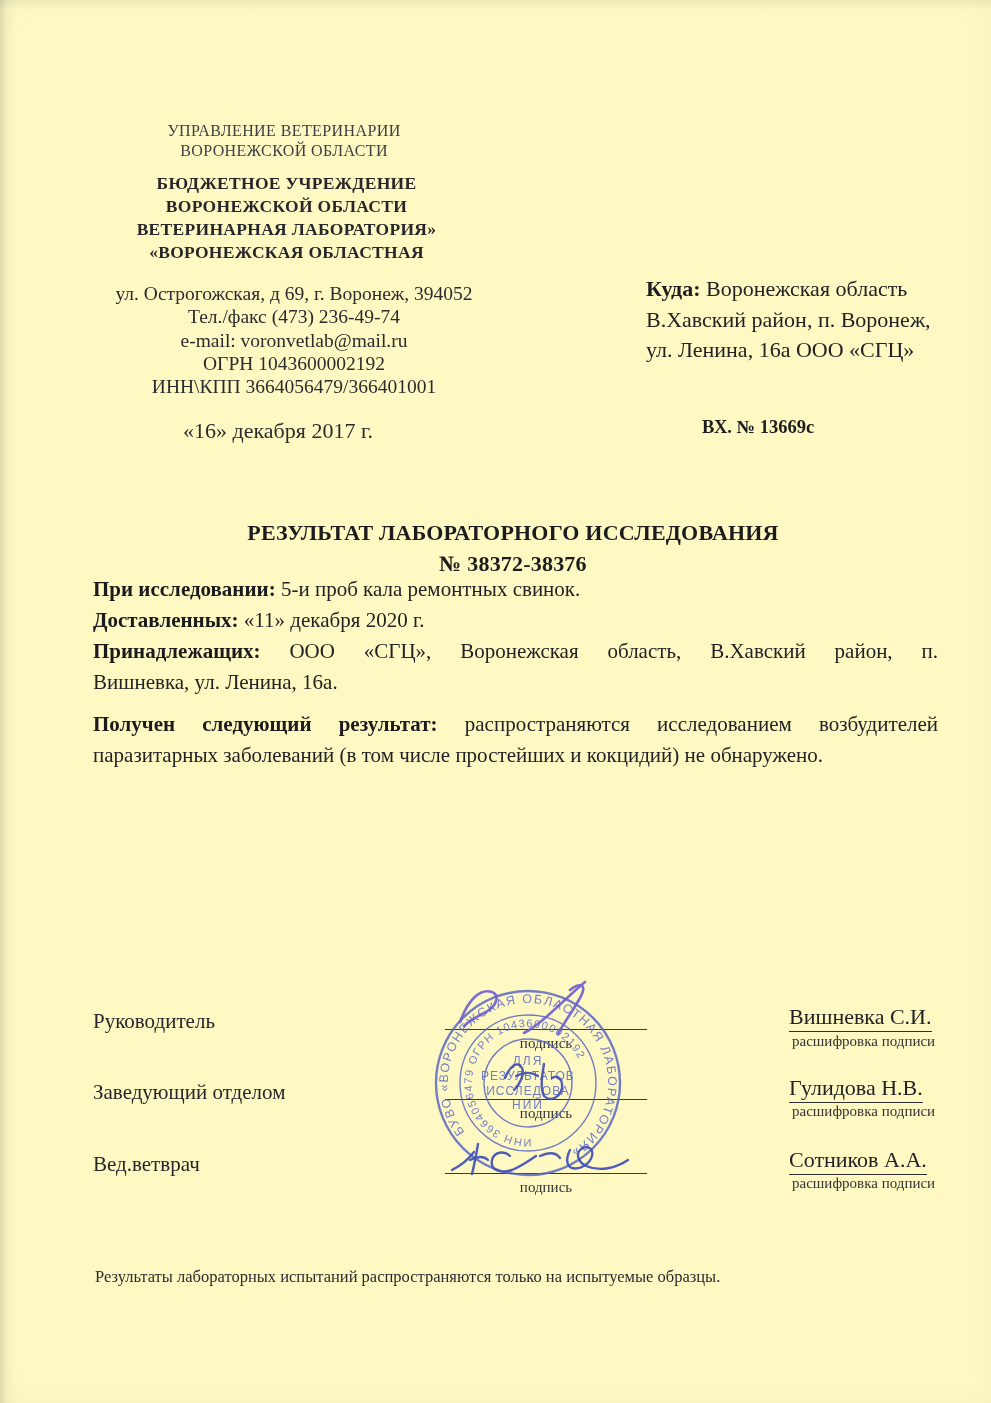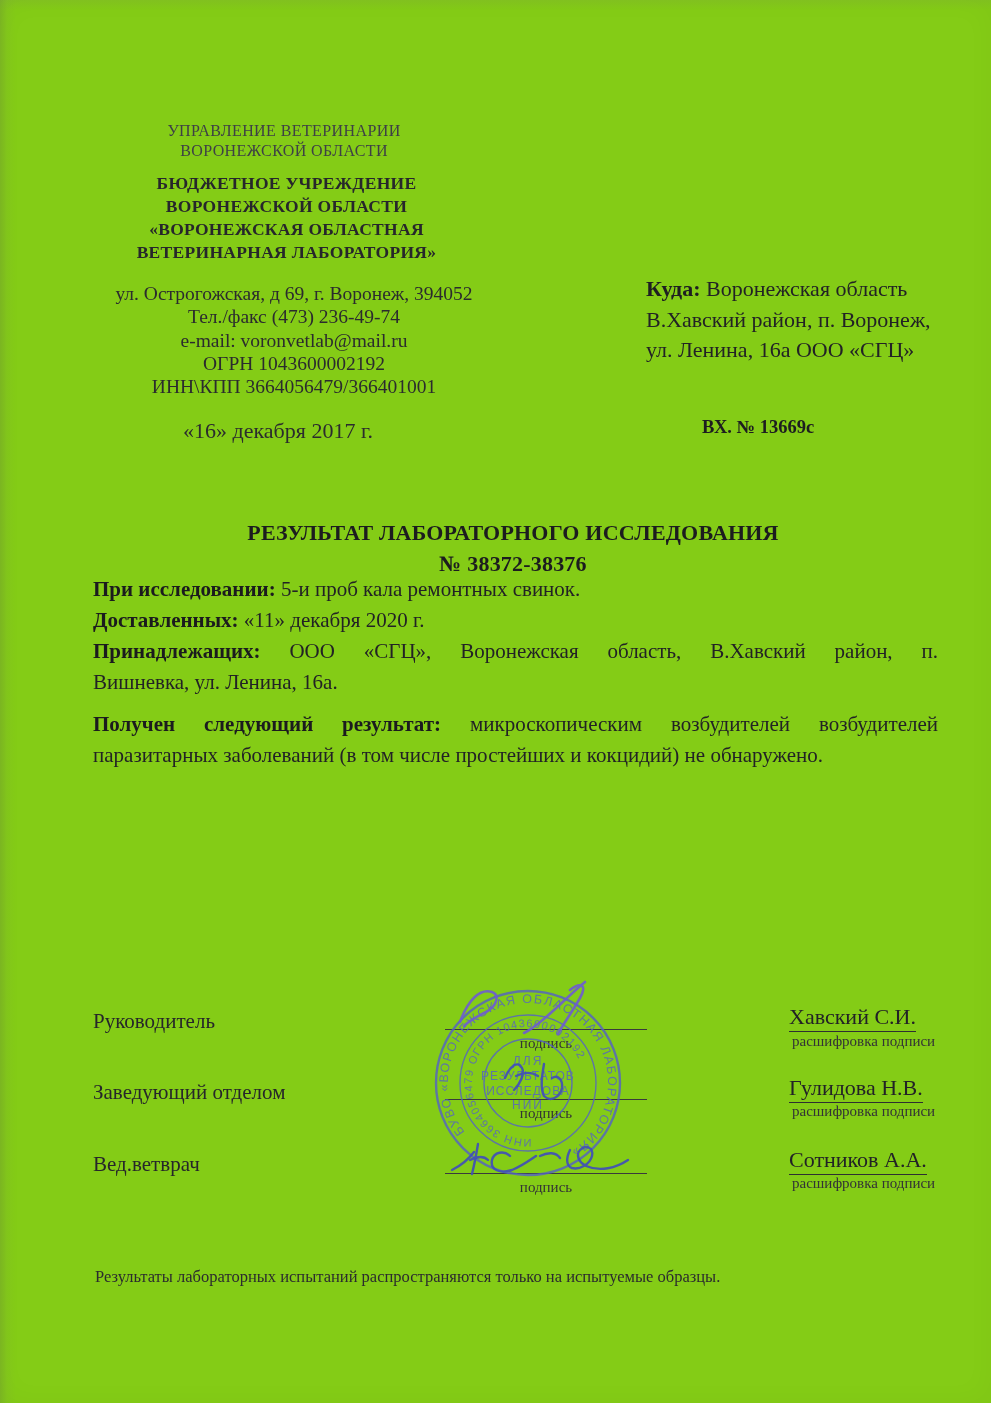--- a/index.html
+++ b/index.html
@@ -1,20 +1,20 @@
 <!DOCTYPE html>
 <html><head>
 <meta charset="utf-8">
 <style>
   html,body{margin:0;padding:0;background:#e8e8e8;}
   .page{
     position:relative;
     width:991px;height:1403px;
     margin:0 auto;
-    background:#84cc16;
+    background:#fef9c3;
     font-family:"Liberation Serif", serif;
     color:#222225;
     overflow:hidden;
     box-shadow:inset 0 0 30px rgba(0,0,0,0.03);
   }
   .edge-left{
     position:absolute;left:0;top:0;width:18px;height:1403px;
     background:linear-gradient(to right, rgba(90,90,90,0.18), rgba(120,120,120,0.06) 7px, rgba(0,0,0,0) 16px);
   }
   .edge-top{
@@ -82,22 +82,22 @@
   <div class="edge-top"></div>
 
   <div class="abs authority">
     <div>УПРАВЛЕНИЕ ВЕТЕРИНАРИИ</div>
     <div>ВОРОНЕЖСКОЙ ОБЛАСТИ</div>
   </div>
 
   <div class="abs orgname">
     <div>БЮДЖЕТНОЕ УЧРЕЖДЕНИЕ</div>
     <div>ВОРОНЕЖСКОЙ ОБЛАСТИ</div>
+    <div>ВЕТЕРИНАРНАЯ ЛАБОРАТОРИЯ»</div>
     <div>«ВОРОНЕЖСКАЯ ОБЛАСТНАЯ</div>
-    <div>ВЕТЕРИНАРНАЯ ЛАБОРАТОРИЯ»</div>
   </div>
 
   <div class="abs contacts">
     <div>ул. Острогожская, д 69, г. Воронеж, 394052</div>
     <div>Тел./факс  (473) 236-49-74</div>
     <div>e-mail: voronvetlab@mail.ru</div>
     <div>ОГРН 1043600002192</div>
     <div>ИНН\КПП 3664056479/366401001</div>
   </div>
 
@@ -124,29 +124,29 @@
     </p>
     <p>
       <b>Доставленных:</b>
       <span>«11» декабря 2020 г.</span>
     </p>
     <p>
       <span class="line jline"><b>Принадлежащих:</b> <span>ООО «СГЦ», Воронежская область, В.Хавский район, п.</span></span>
       <span class="line">Вишневка, ул. Ленина, 16а.</span>
     </p>
     <p class="result">
-      <span class="line jline"><b>Получен следующий результат:</b> <span>микроскопическим возбудителей возбудителей</span></span>
+      <span class="line jline"><b>Получен следующий результат:</b> <span>распространяются исследованием возбудителей</span></span>
       <span class="line">паразитарных заболеваний (в том числе простейших и кокцидий) не обнаружено.</span>
     </p>
   </div>
 
   <div class="abs sig-pos p1">Руководитель</div>
   <div class="abs sig-line l1"></div>
   <div class="abs sig-caption c1">подпись</div>
-  <div class="abs sig-name n1">Хавский С.И.</div>
+  <div class="abs sig-name n1">Вишневка С.И.</div>
   <div class="abs sig-decode d1">расшифровка подписи</div>
 
   <div class="abs sig-pos p2">Заведующий отделом</div>
   <div class="abs sig-line l2"></div>
   <div class="abs sig-caption c2">подпись</div>
   <div class="abs sig-name n2">Гулидова Н.В.</div>
   <div class="abs sig-decode d2">расшифровка подписи</div>
 
   <div class="abs sig-pos p3">Вед.ветврач</div>
   <div class="abs sig-line l3"></div>

